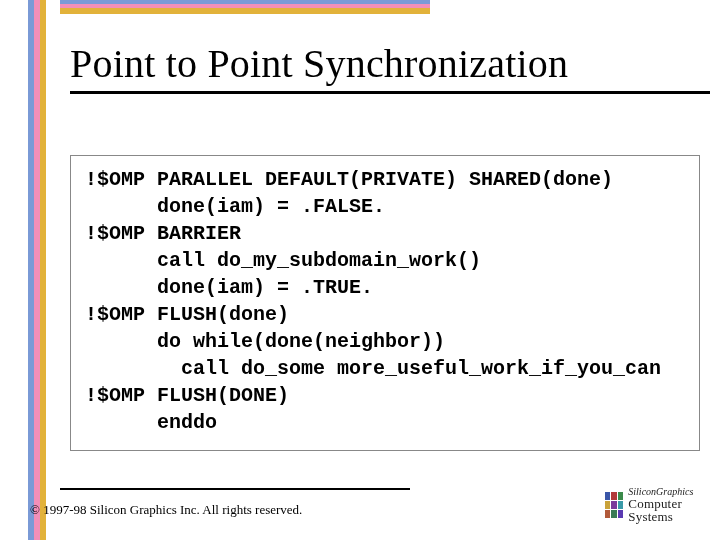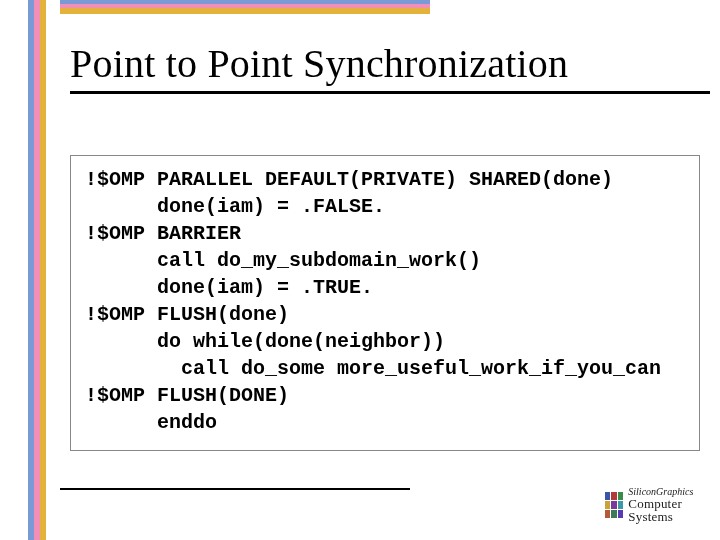--- a/index.html
+++ b/index.html
@@ -62,20 +62,21 @@
 <span>      call do_my_subdomain_work()</span>
 <span>      done(iam) = .TRUE.</span>
 <span>!$OMP FLUSH(done)</span>
 <span>      do while(done(neighbor))</span>
 <span>        call do_some more_useful_work_if_you_can</span>
 <span>!$OMP FLUSH(DONE)</span>
 <span>      enddo</span></div>
 
   <div class="bottom-rule"></div>
 
+  <div class="copyright">© 1997-98 Silicon Graphics Inc. All rights reserved.</div>
 
   <div class="logo">
     <div class="logo-cube">
       <span></span>
         <span></span>
         <span></span>
         <span></span>
         <span></span>
         <span></span>
         <span></span>

